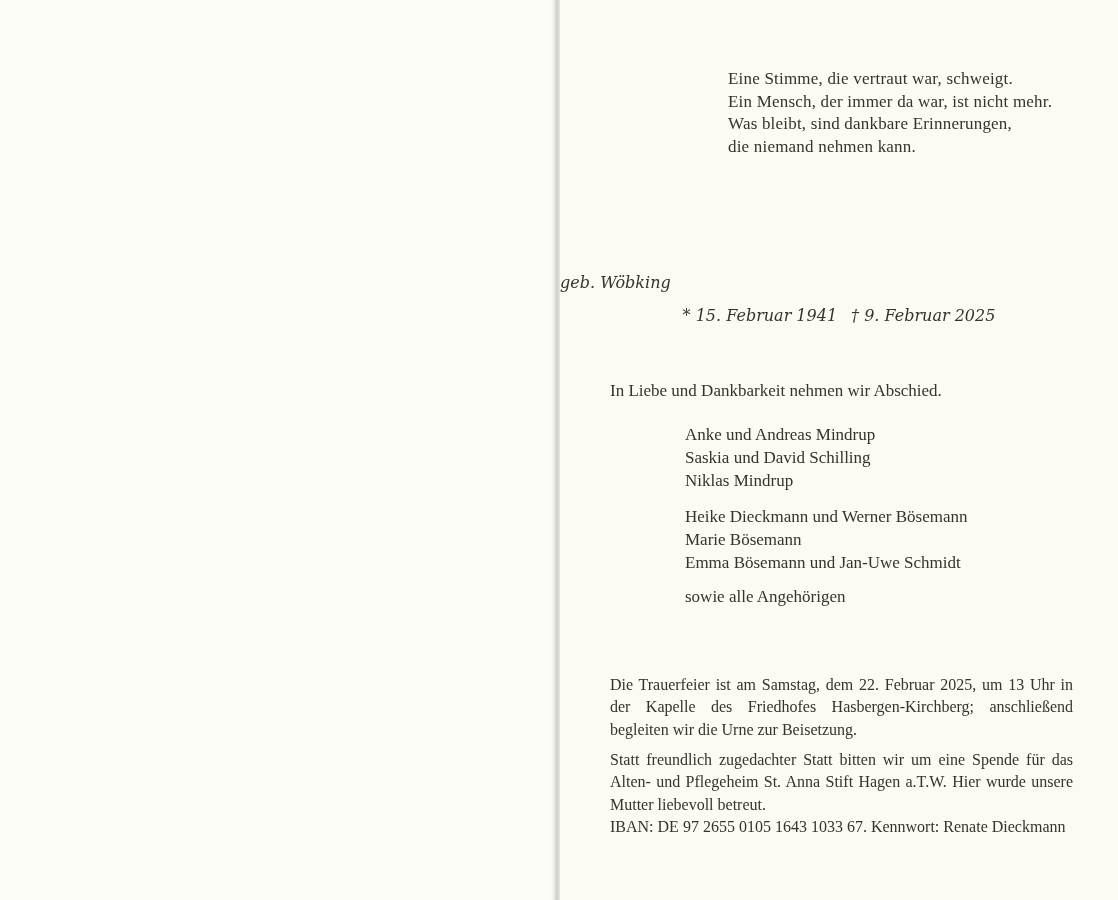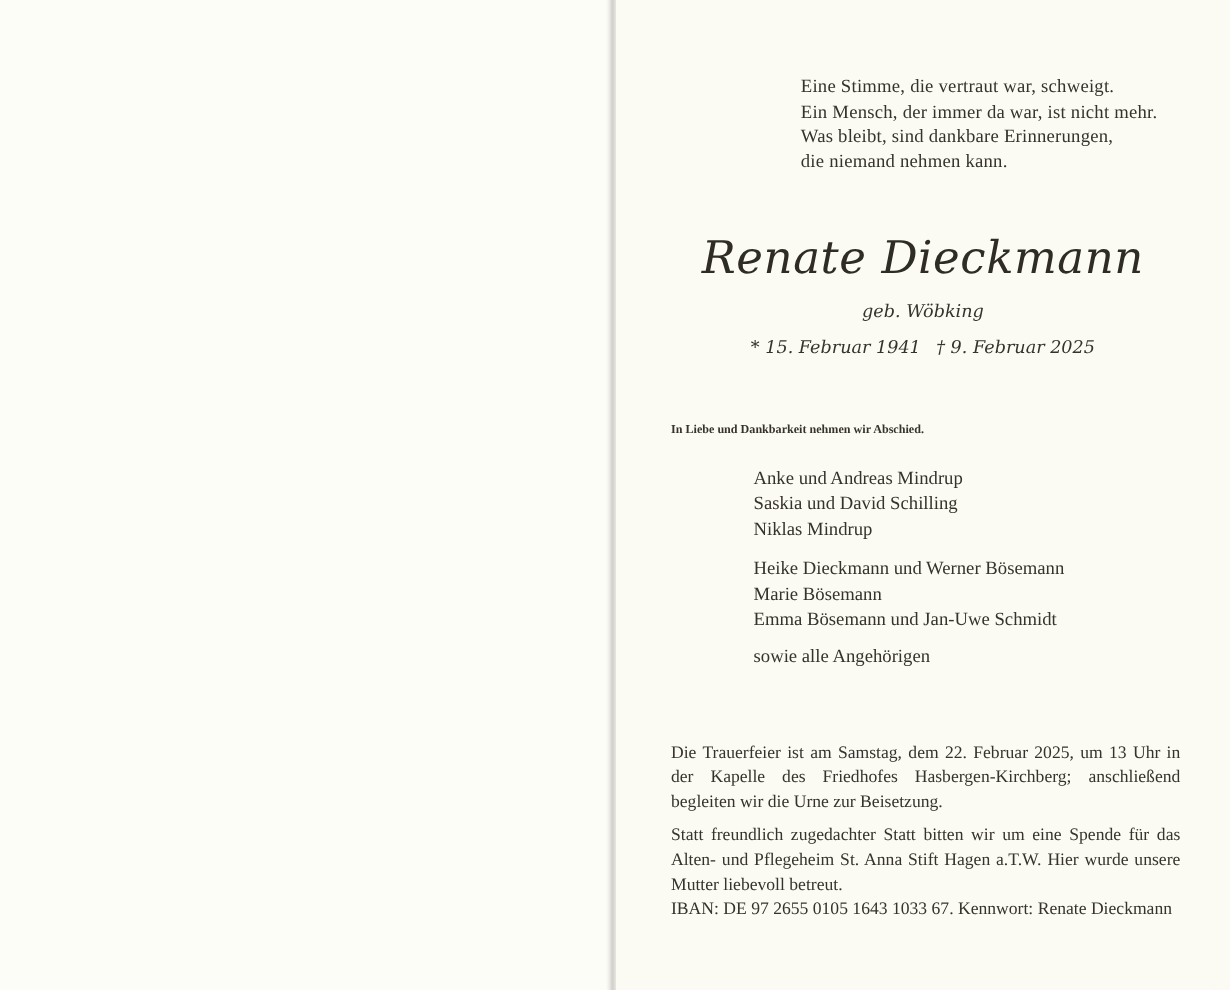--- a/index.html
+++ b/index.html
@@ -61,42 +61,41 @@
     font-weight: normal;
     font-size: 41px;
     line-height: 56px;
     letter-spacing: 0.5px;
     margin: 0;
     color: #2e2c25;
   }
   .maiden {
     left: 0; top: 272px;
     width: 100%;
-    text-align: center;
+    text-align: left;
     font-family: "DejaVu Serif", serif;
     font-style: italic;
     font-size: 16px;
     line-height: 22px;
   }
   .dates {
     left: 0; top: 304px;
     width: 100%;
     text-align: center;
     font-family: "DejaVu Serif", serif;
     font-style: italic;
     font-size: 16px;
     line-height: 24px;
   }
   .dates .gap { display: inline-block; width: 14px; }
 
   .farewell {
     left: 50px; top: 380px;
-    font-size: 11px;
+    font-size: 17px;
     line-height: 22px;
-    font-weight: bold;
   }
 
   .mourners-group { left: 125px; font-size: 17px; line-height: 23px; }
   .group1 { top: 423px; }
   .group2 { top: 505px; }
   .closing { left: 125px; top: 586px; font-size: 17px; line-height: 22px; }
 
   .address { left: 50px; top: 639px; font-size: 17px; line-height: 22px; }
 
   .para {
@@ -123,21 +122,20 @@
 
   <div class="page-right">
 
     <div class="block verse">
       <div>Eine Stimme, die vertraut war, schweigt.</div>
       <div>Ein Mensch, der immer da war, ist nicht mehr.</div>
       <div>Was bleibt, sind dankbare Erinnerungen,</div>
       <div>die niemand nehmen kann.</div>
     </div>
 
-    <h1 class="block name">Renate Dieckmann</h1>
 
     <div class="block maiden">geb. Wöbking</div>
 
     <div class="block dates">
       <span>* 15. Februar 1941</span><span class="gap"></span><span>† 9. Februar 2025</span>
     </div>
 
     <div class="block farewell">In Liebe und Dankbarkeit nehmen wir Abschied.</div>
 
     <div class="block mourners-group group1">

